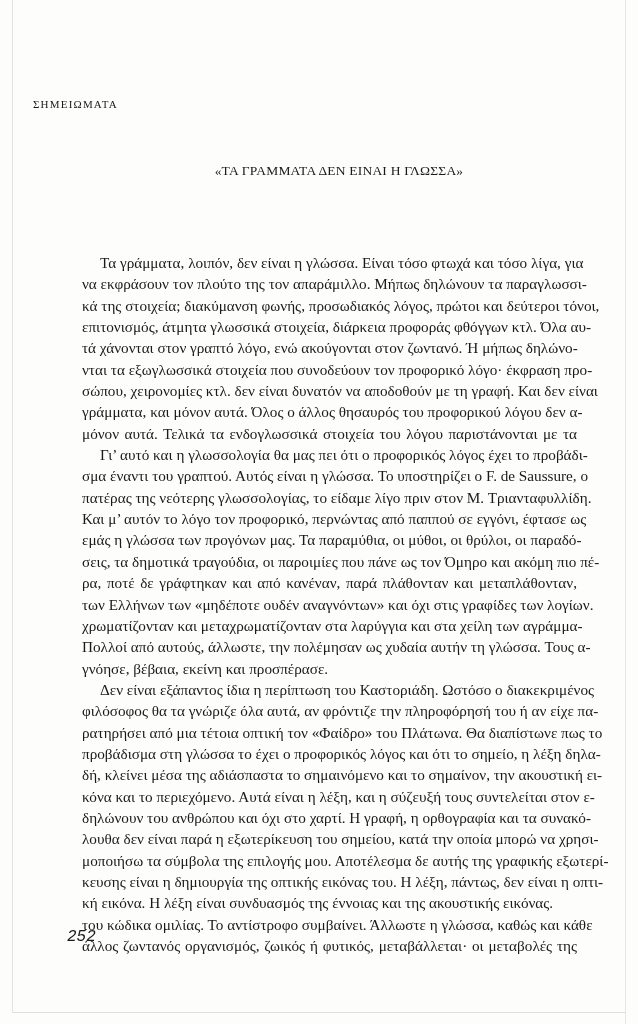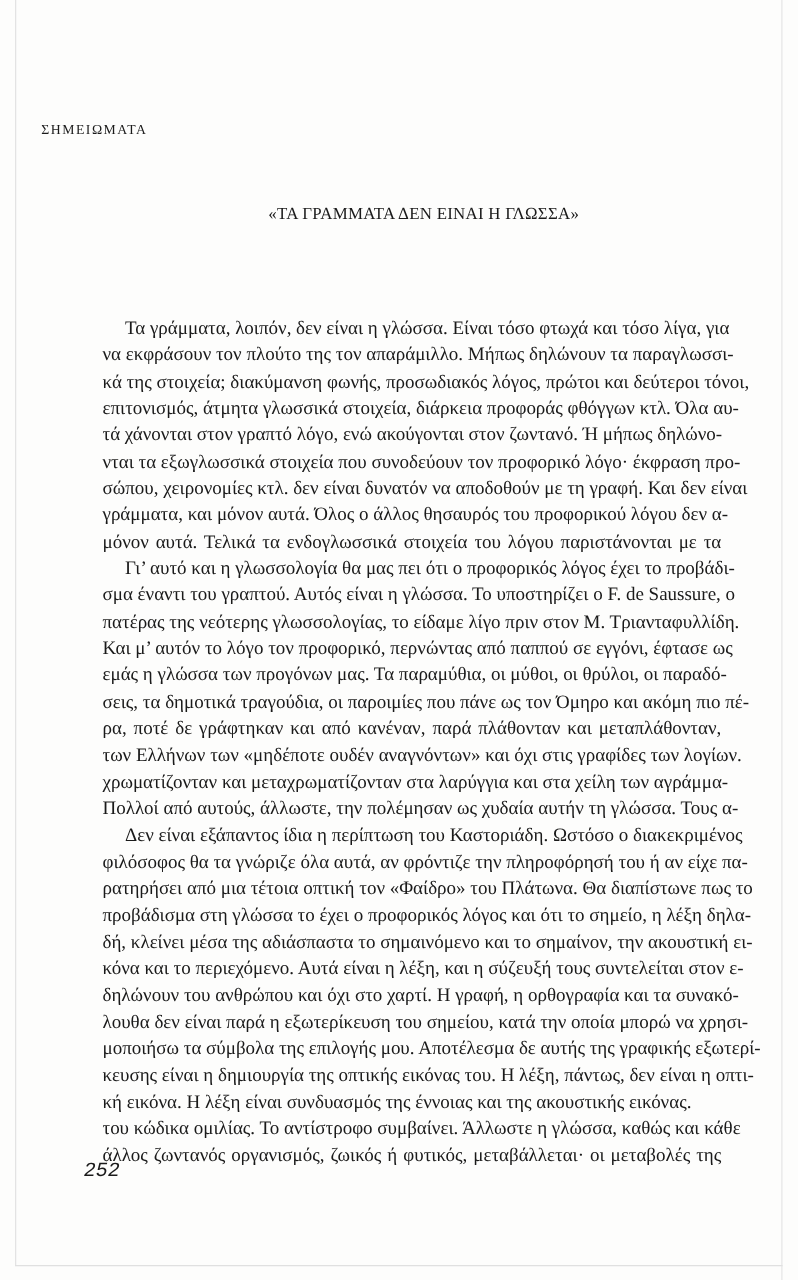--- a/index.html
+++ b/index.html
@@ -80,20 +80,21 @@
     <span class="line indent">Γι’ αυτό και η γλωσσολογία θα μας πει ότι ο προφορικός λόγος έχει το προβάδι-</span>
     <span class="line">σμα έναντι του γραπτού. Αυτός είναι η γλώσσα. Το υποστηρίζει ο F. de Saussure, ο</span>
     <span class="line">πατέρας της νεότερης γλωσσολογίας, το είδαμε λίγο πριν στον Μ. Τριανταφυλλίδη.</span>
     <span class="line">Και μ’ αυτόν το λόγο τον προφορικό, περνώντας από παππού σε εγγόνι, έφτασε ως</span>
     <span class="line">εμάς η γλώσσα των προγόνων μας. Τα παραμύθια, οι μύθοι, οι θρύλοι, οι παραδό-</span>
     <span class="line">σεις, τα δημοτικά τραγούδια, οι παροιμίες που πάνε ως τον Όμηρο και ακόμη πιο πέ-</span>
     <span class="line">ρα, ποτέ δε γράφτηκαν και από κανέναν, παρά πλάθονταν και μεταπλάθονταν,</span>
     <span class="line">των Ελλήνων των «μηδέποτε ουδέν αναγνόντων» και όχι στις γραφίδες των λογίων.</span>
     <span class="line">χρωματίζονταν και μεταχρωματίζονταν στα λαρύγγια και στα χείλη των αγράμμα-</span>
     <span class="line">Πολλοί από αυτούς, άλλωστε, την πολέμησαν ως χυδαία αυτήν τη γλώσσα. Τους α-</span>
+    <span class="line last">γνόησε, βέβαια, εκείνη και προσπέρασε.</span>
   </div>
 
   <div>
     <span class="line indent">Δεν είναι εξάπαντος ίδια η περίπτωση του Καστοριάδη. Ωστόσο ο διακεκριμένος</span>
     <span class="line">φιλόσοφος θα τα γνώριζε όλα αυτά, αν φρόντιζε την πληροφόρησή του ή αν είχε πα-</span>
     <span class="line">ρατηρήσει από μια τέτοια οπτική τον «Φαίδρο» του Πλάτωνα. Θα διαπίστωνε πως το</span>
     <span class="line">προβάδισμα στη γλώσσα το έχει ο προφορικός λόγος και ότι το σημείο, η λέξη δηλα-</span>
     <span class="line">δή, κλείνει μέσα της αδιάσπαστα το σημαινόμενο και το σημαίνον, την ακουστική ει-</span>
     <span class="line">κόνα και το περιεχόμενο. Αυτά είναι η λέξη, και η σύζευξή τους συντελείται στον ε-</span>
     <span class="line">δηλώνουν του ανθρώπου και όχι στο χαρτί. Η γραφή, η ορθογραφία και τα συνακό-</span>

